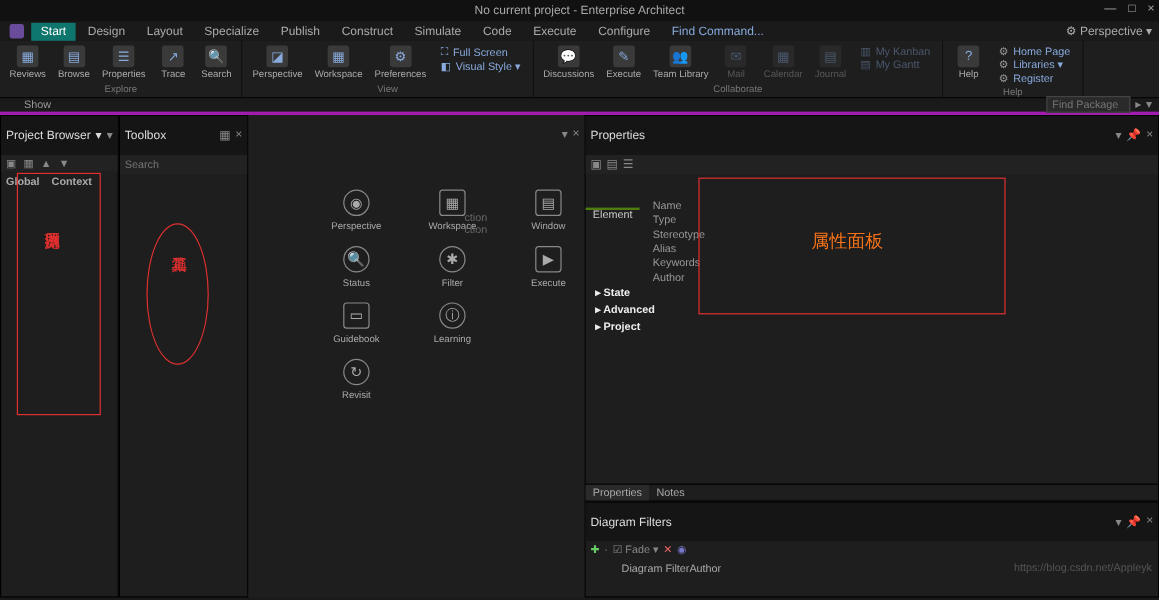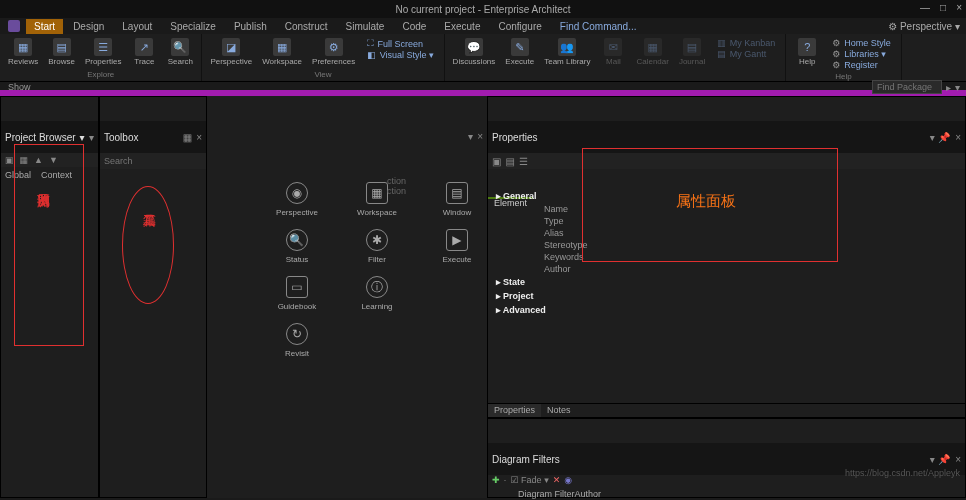--- a/index.html
+++ b/index.html
@@ -3,44 +3,44 @@
 <meta charset="utf-8">
 <style>
 * { margin:0; padding:0; box-sizing:border-box; font-family:"Segoe UI",Arial,sans-serif; }
 body { background:#1a1a1a; color:#c0c0c0; font-size:10px; width:966px; height:500px; overflow:hidden; position:relative; }
 .titlebar { height:18px; background:#111; display:flex; align-items:center; justify-content:center; position:relative; }
 .titlebar .title { color:#aaa; font-size:10px; }
 .titlebar .wincontrols { position:absolute; right:4px; top:2px; display:flex; gap:10px; color:#aaa; }
 .titlebar .wincontrols span { cursor:pointer; }
 .tabbar { height:16px; background:#1a1a1a; display:flex; align-items:center; padding-left:8px; gap:2px; position:relative; }
 .tabbar .tab { padding:2px 8px; color:#aaa; cursor:pointer; font-size:10px; }
-.tabbar .tab.active { background:#a16207; color:#fff; }
+.tabbar .tab.active { background:#0f766e; color:#fff; }
 .tabbar .logo { width:12px; height:12px; background:#6a4c9c; border-radius:2px; margin-right:4px; }
 .tabbar .right { position:absolute; right:6px; display:flex; align-items:center; gap:6px; }
 .ribbon { height:48px; background:#1e1e1e; display:flex; border-bottom:1px solid #000; }
 .ribbon-group { display:flex; flex-direction:column; justify-content:space-between; padding:2px 4px; border-right:1px solid #111; }
 .ribbon-group .btns { display:flex; gap:2px; }
 .ribbon-btn { display:flex; flex-direction:column; align-items:center; justify-content:flex-start; padding:2px 4px; cursor:pointer; min-width:34px; }
 .ribbon-btn .ico { width:18px; height:18px; background:#3a3a3a; border-radius:2px; margin-bottom:2px; display:flex; align-items:center; justify-content:center; color:#88aadd; font-size:11px; }
 .ribbon-btn .lbl { font-size:8px; color:#aaa; text-align:center; line-height:1; }
 .ribbon-group .caption { font-size:8px; color:#777; text-align:center; }
 .ribbon-links { display:flex; flex-direction:column; gap:1px; padding:2px 6px; font-size:9px; }
 .ribbon-links div { color:#88aadd; cursor:pointer; display:flex; align-items:center; gap:4px; }
 .ribbon-links .gear { color:#999; }
-.showbar { height:14px; background:#1a1a1a; padding-left:8px; font-size:9px; color:#999; border-bottom:6px solid #a21caf; }
+.showbar { height:14px; background:#1a1a1a; padding-left:20px; font-size:9px; color:#999; border-bottom:3px solid #a21caf; }
 .findbar { position:absolute; right:6px; top:80px; display:flex; align-items:center; gap:4px; }
 .findbar input { background:#2a2a2a; border:1px solid #444; color:#aaa; font-size:9px; width:70px; height:14px; padding:0 4px; }
 .main { display:flex; height:402px; }
 .panel { background:#1e1e1e; border:1px solid #000; display:flex; flex-direction:column; }
-.panel-header { height:16px; background:#151515; display:flex; align-items:center; padding:16px 4px; font-size:10px; color:#ddd; position:relative;margin-top:24px; }
+.panel-header { height:16px; background:#151515; display:flex; align-items:center; padding:16px 4px; font-size:10px; color:#ddd; position:relative; }
 .panel-header .ctrls { position:absolute; right:4px; display:flex; gap:4px; color:#888; cursor:pointer; }
 .browser { width:100px; }
 .browser .toolbar { height:14px; background:#222; display:flex; gap:6px; padding:0 4px; align-items:center; }
 .browser .toolbar span { color:#888; font-size:9px; }
-.browser .tabs { display:flex; gap:2px; padding:2px 0; font-size:9px; }
+.browser .tabs { display:flex; gap:2px; padding:2px 0; font-size:9px;font-weight:bold; }
 .browser .tabs span { padding:1px 4px; color:#aaa; cursor:pointer; }
 .browser .content { flex:1; position:relative; }
 .toolbox { width:108px; }
 .toolbox .search { height:16px; background:#222; display:flex; align-items:center; padding:0 4px; }
 .toolbox .search input { flex:1; background:transparent; border:none; color:#aaa; font-size:9px; outline:none; }
 .toolbox .items { padding:2px 6px; font-size:9px; color:#ddd; }
 .toolbox .items div { padding:1px 0; cursor:pointer; }
 .center { flex:1; background:#1e1e1e; position:relative; display:flex; flex-direction:column; }
 .center .portal { display:grid; grid-template-columns:repeat(3,60px); gap:12px 20px; padding:30px 0 0 60px; }
 .portal-item { display:flex; flex-direction:column; align-items:center; cursor:pointer; }
@@ -181,31 +181,32 @@
         <div style="opacity:.4">
             <span>▥</span>
             <span>My Kanban</span>
           </div>
         <div style="opacity:.4">
             <span>▤</span>
             <span>My Gantt</span>
           </div>
       </div>
     </div>
+    <div class="caption">Collaborate</div>
   </div>
   <div class="ribbon-group">
     <div class="btns">
       <div class="ribbon-btn">
           <div class="ico">?</div>
           <div class="lbl">Help</div>
         </div>
       <div class="ribbon-links">
         <div>
             <span class="gear">⚙</span>
-            <span>Home Style</span>
+            <span>Home Page</span>
           </div>
         <div>
             <span class="gear">⚙</span>
             <span>Libraries ▾</span>
           </div>
         <div>
             <span class="gear">⚙</span>
             <span>Register</span>
           </div>
       </div>
@@ -322,30 +323,29 @@
       </div>
       <div class="toolbar">
         <span style="color:#888">▣</span>
         <span style="color:#888">▤</span>
         <span style="color:#888">☰</span>
       </div>
       <div class="subtabs">
         <span>Element</span>
       </div>
       <div class="fields">
-        <div class="grp">▸ <span>General</span></div>
         <div class="fld">Name</div>
         <div class="fld">Type</div>
+        <div class="fld">Stereotype</div>
         <div class="fld">Alias</div>
-        <div class="fld">Stereotype</div>
         <div class="fld">Keywords</div>
         <div class="fld">Author</div>
         <div class="grp">▸ <span>State</span></div>
+        <div class="grp">▸ <span>Advanced</span></div>
         <div class="grp">▸ <span>Project</span></div>
-        <div class="grp">▸ <span>Advanced</span></div>
       </div>
       <div style="flex:1"></div>
       <div class="bottom-tabs">
         <span class="active">Properties</span>
         <span>Notes</span>
       </div>
     </div>
     <div class="panel filters">
       <div class="panel-header">
         <span>Diagram Filters</span>

